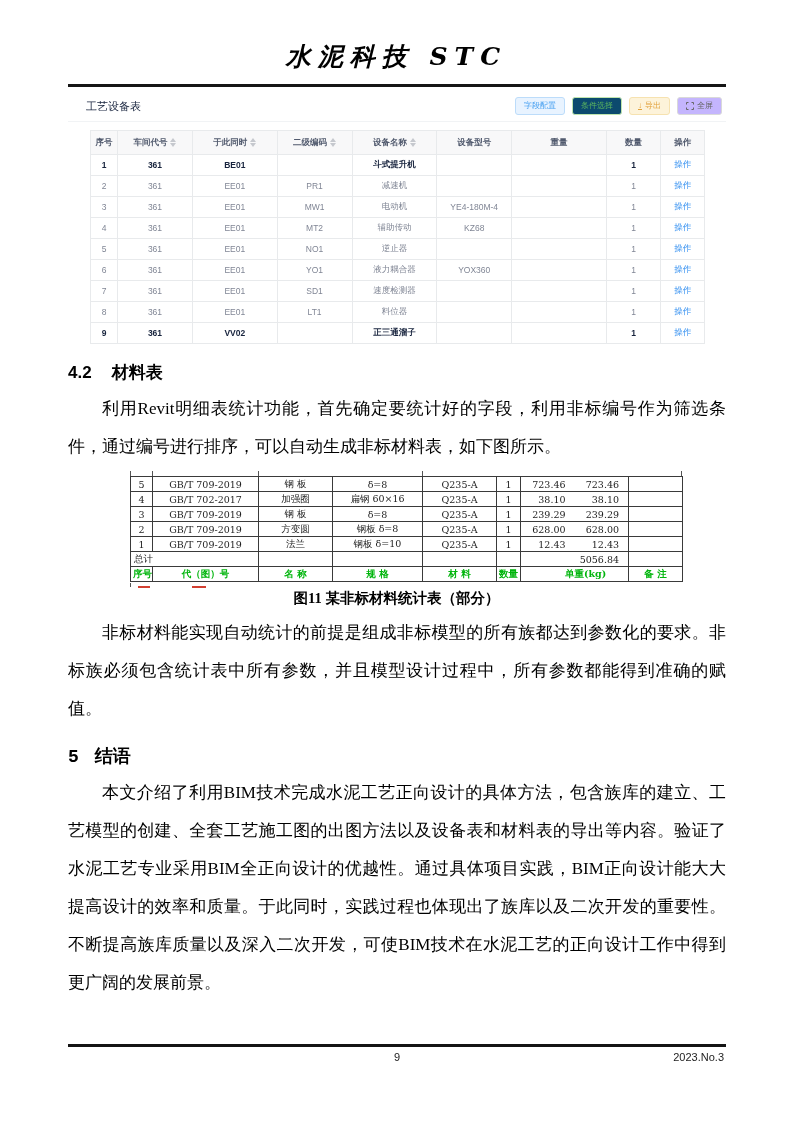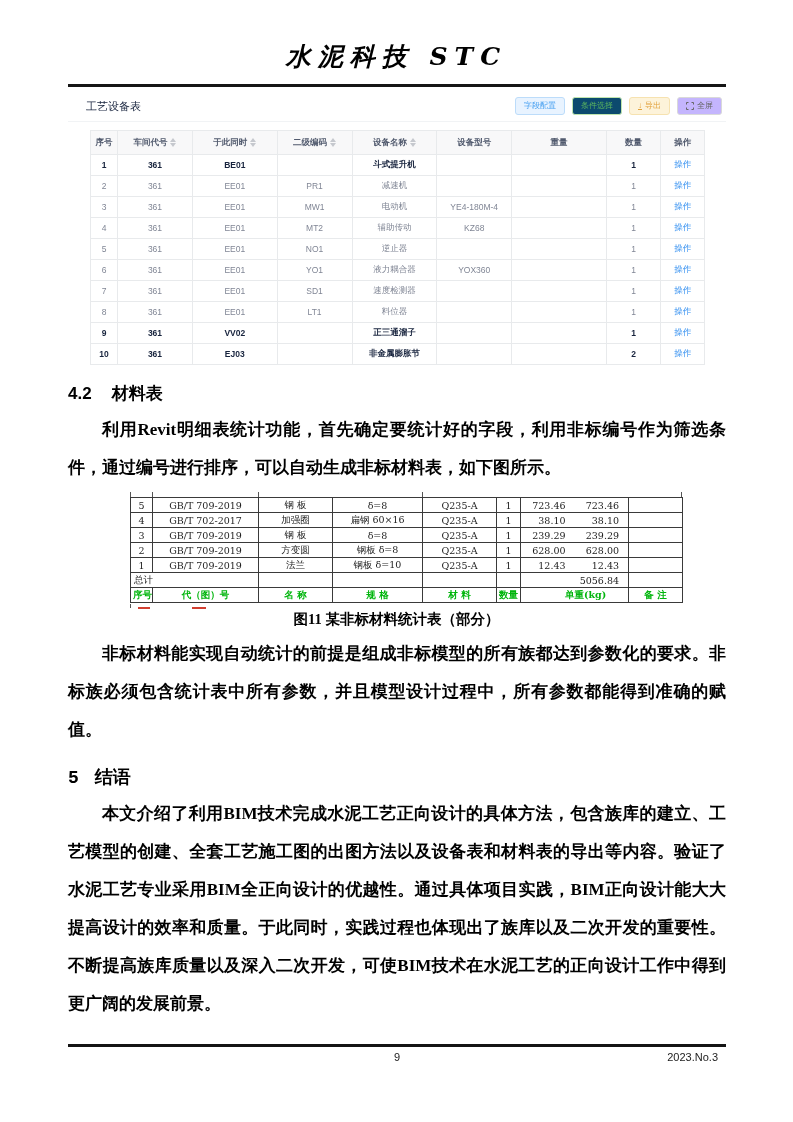--- a/index.html
+++ b/index.html
@@ -41,42 +41,42 @@
   .sort-caret .dn { border-top:4px solid #c5c8ce; }
 
   .fig-caption { text-align:center; font-weight:700; font-size:14.5px; margin-top:7px; }
 
   
   .sec-heading { margin:13px 67px 0 68px; font-family:"Liberation Sans","DejaVu Sans",sans-serif; font-weight:700; color:#000; }
   .sec-heading .num { margin-right:20px; }
   .h42 { font-size:17px; }
   .h5  { font-size:18px; margin-top:16px;font-family:Liberation Mono, monospace; }
   .h5 .num { margin-right:16px; }
-  .para { margin:6px 67px 0 68px; font-size:17px; line-height:38px; text-align:justify; text-indent:2em; color:#000;font-weight:bold; }
+  .para { margin:6px 67px 0 68px; font-size:17px; line-height:38px; text-align:justify; text-indent:2em; color:#000; }
 
   
   .fig11-wrap { position:relative; width:552px; margin:10px 0 0 130px; font-family:"DejaVu Serif","Liberation Serif",serif; }
   table.mtable { width:552px; border-collapse:collapse; table-layout:fixed; }
   .mtable td { border:1px solid #3a3a3a; font-size:9.5px; color:#1d1d1d; text-align:center; height:15px; padding:0 2px; white-space:nowrap; overflow:hidden; }
   .mtable td.wcell { padding:0; }
   .mtable .wpair { display:flex; }
   .mtable .wpair span { width:50%; text-align:right; padding-right:9px; }
   .mtable tr.total-row td.tlabel { text-align:left; padding-left:3px; }
   .mtable tr.green-row td { color:#00b50c; font-weight:600; }
   .mtable tr.green-row .wpair span { text-align:center; padding-right:0;margin-left:44px; }
   .cad-tick { position:absolute; width:1px; height:5px; background:#555; top:-5px; }
   .cad-red { position:absolute; height:2px; background:#d23f31; bottom:-6px; }
   .cad-blk { position:absolute; width:1px; height:4px; background:#555; bottom:-5px; }
 
   
   .doc-footer { position:absolute; left:68px; right:67px; top:1044px; }
   .footer-rule { border-bottom:3px solid #141414; }
   .footer-row { position:relative; margin-top:4px; font-family:"Liberation Sans","DejaVu Sans",sans-serif; font-size:11px; color:#222; height:16px; }
   .page-num { position:absolute; left:0; right:0; text-align:center; }
-  .issue { position:absolute; right:8px; }
+  .issue { position:absolute; right:2px; }
 </style>
 </head>
 <body>
 
 <div class="page">
 
   <div class="doc-header">
     <div class="journal-title">水泥科技 STC</div>
     <div class="header-rule"></div>
   </div>
@@ -234,31 +234,20 @@
               <td>9</td>
               <td>361</td>
               <td>VV02</td>
               <td></td>
               <td>正三通溜子</td>
               <td></td>
               <td></td>
               <td>1</td>
               <td class="op"><span>操作</span></td>
             </tr>
-            <tr class="bold-row">
-              <td>10</td>
-              <td>361</td>
-              <td>EJ03</td>
-              <td></td>
-              <td>非金属膨胀节</td>
-              <td></td>
-              <td></td>
-              <td>2</td>
-              <td class="op"><span>操作</span></td>
-            </tr>
           </tbody>
       </table>
     </div>
   </div>
 
   <div class="sec-heading h42">
     <span class="num">4.2</span><span>材料表</span>
   </div>
   <div class="para">利用Revit明细表统计功能，首先确定要统计好的字段，利用非标编号作为筛选条件，通过编号进行排序，可以自动生成非标材料表，如下图所示。</div>
 

